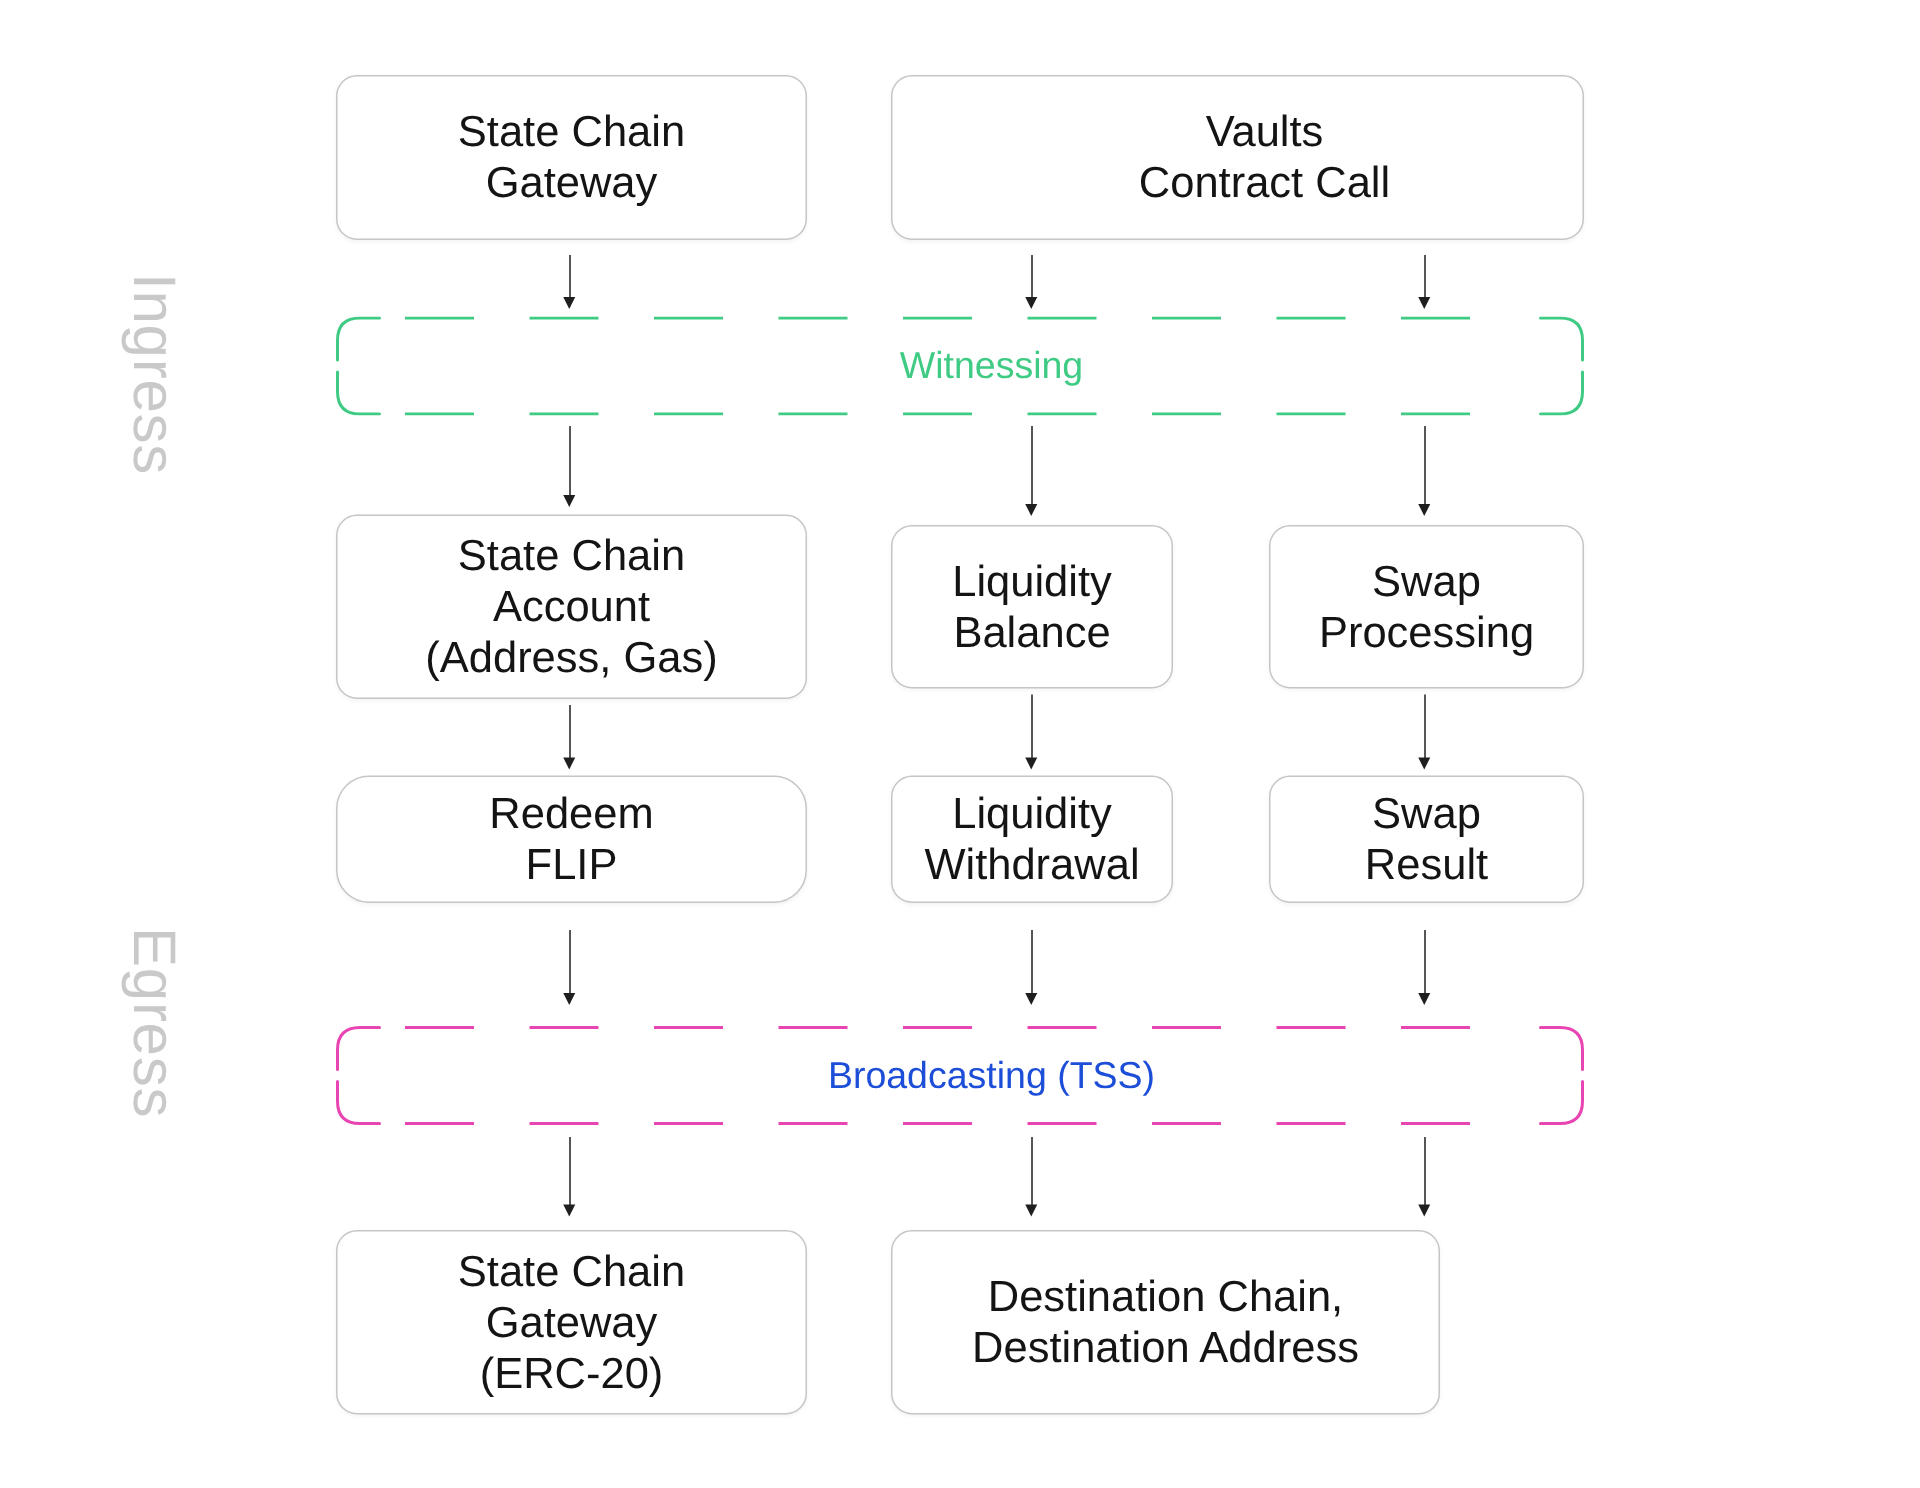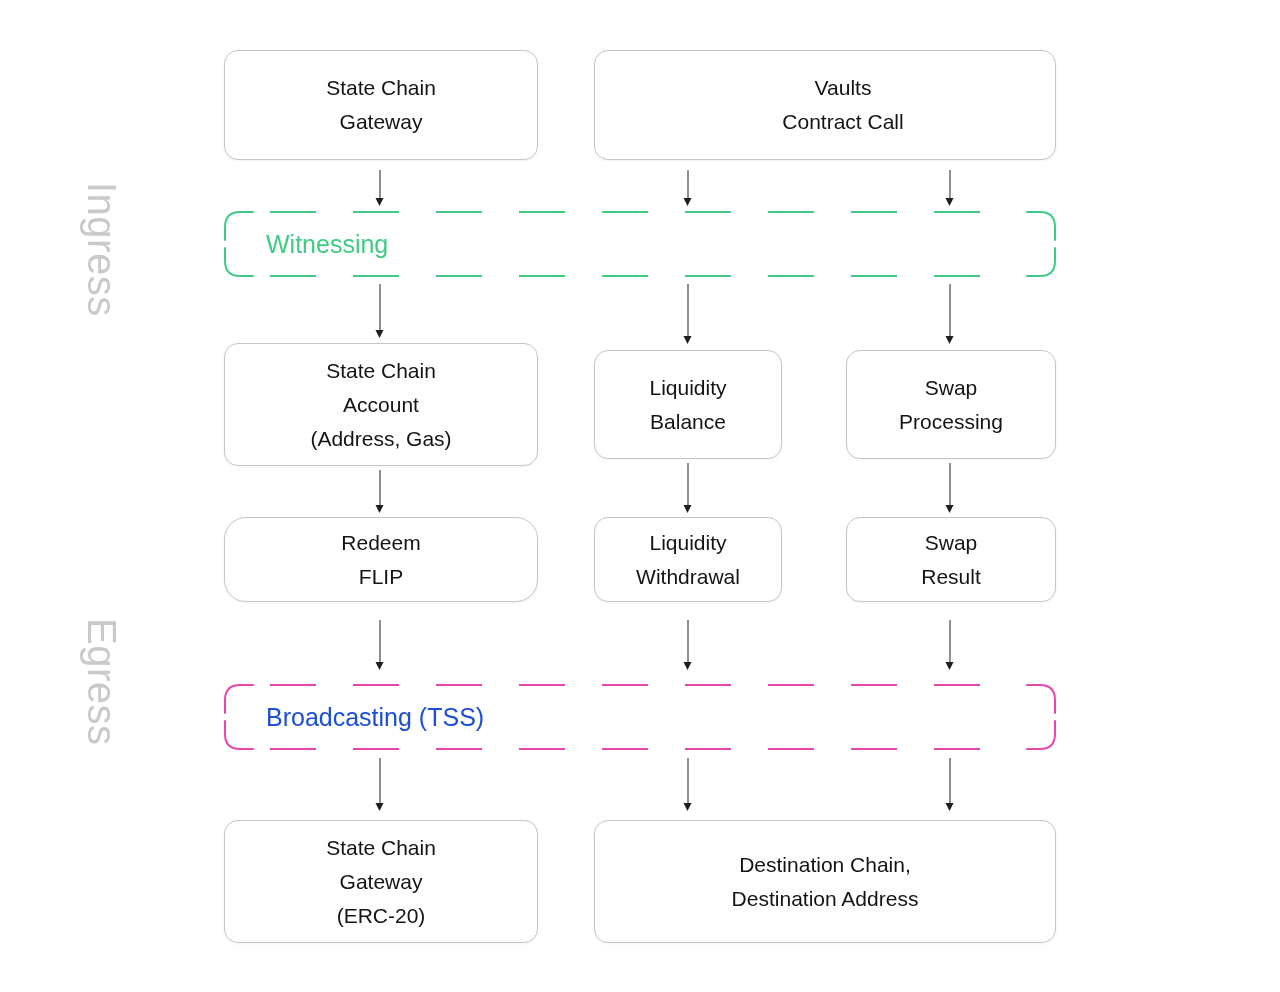--- a/index.html
+++ b/index.html
@@ -25,31 +25,32 @@
     position:absolute;
     background:#ffffff;
     border:1.5px solid #c6c6c6;
     border-radius:14px;
     box-shadow:0 1px 3px rgba(0,0,0,0.05);
     display:flex;
     flex-direction:column;
     align-items:center;
     justify-content:center;
     text-align:center;
-    font-size:21px;
+    font-size:29px;
     line-height:34px;
     color:#141414;
   }
   .band {
     position:absolute;
     left:224px;
     width:832px;
     height:66px;
     display:flex;
     align-items:center;
+    justify-content:center;
     padding-left:42px;
   }
   .band svg { position:absolute; left:0; top:0; }
   .band-label { position:relative; font-size:25px; }
   .band-witnessing .band-label { color:#3fcb84; }
   .band-broadcasting .band-label { color:#1d4ed8; }
   .arrow { position:absolute; width:9px; transform:translateX(-4.5px); }
   .arrow::before {
     content:"";
     position:absolute;
@@ -157,18 +158,18 @@
 
   <div class="arrow" style="left:380px; top:758px; height:53px;"></div>
   <div class="arrow" style="left:688px; top:758px; height:53px;"></div>
   <div class="arrow" style="left:950px; top:758px; height:53px;"></div>
 
   <div class="node" style="left:224px; top:820px; width:314px; height:123px;">
     <div>State Chain</div>
     <div>Gateway</div>
     <div>(ERC-20)</div>
   </div>
-  <div class="node" style="left:594px; top:820px; width:462px; height:123px;text-align:right;">
+  <div class="node" style="left:594px; top:820px; width:366px; height:123px;text-align:right;">
     <div>Destination Chain,</div>
     <div>Destination Address</div>
   </div>
 
 </div>
 
 </body></html>

